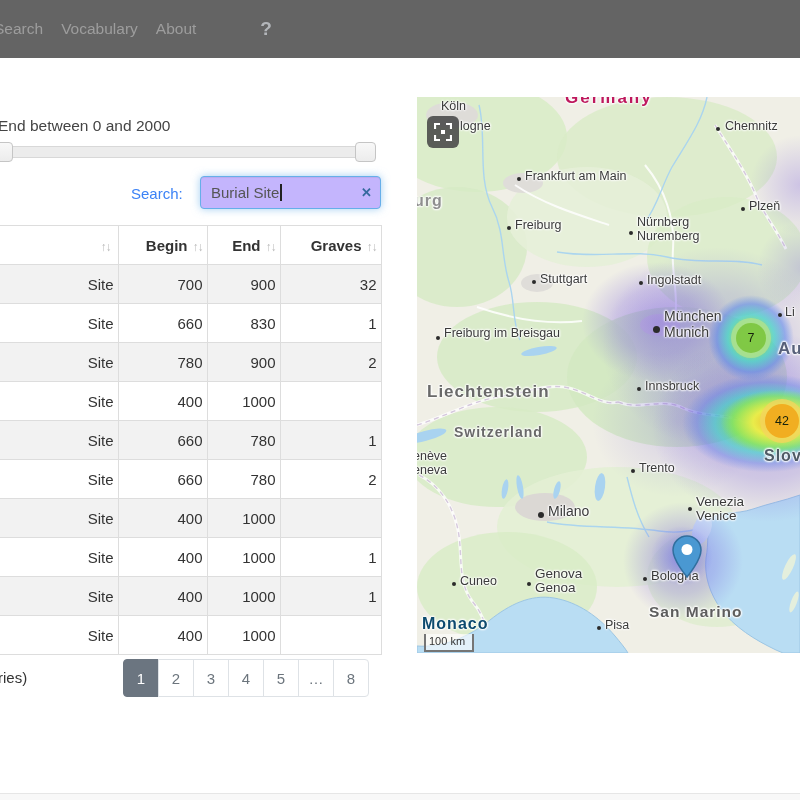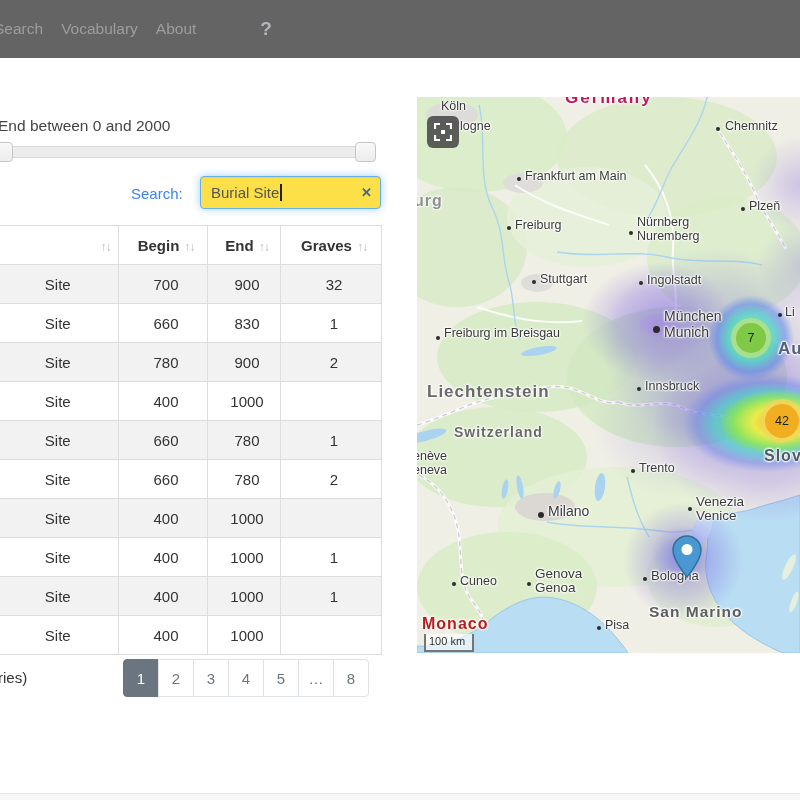--- a/index.html
+++ b/index.html
@@ -18,31 +18,31 @@
   
   .range-label{position:absolute;left:-2px;top:117px;font-size:15.5px;color:#444}
   .slider{position:absolute;left:-10px;top:146px;width:384px;height:10px;background:#ececec;
           border:1px solid #d8d8d8;border-radius:6px}
   .slider-handle{position:absolute;top:-5px;width:19px;height:18px;background:linear-gradient(#f8f8f8,#ececec);
           border:1px solid #c5c5c5;border-radius:4px;cursor:pointer}
   .handle-left{left:1px}.handle-right{left:364px}
 
   .search-label{position:absolute;left:131px;top:185px;font-size:15px;color:#3b82f6}
   .search-box{position:absolute;left:200px;top:176px;width:181px;height:33px;box-sizing:border-box;
-          background:#fde047;border:1px solid #66afe9;border-radius:4px;
+          background:#c4b5fd;border:1px solid #66afe9;border-radius:4px;
           box-shadow:0 0 8px rgba(102,175,233,.6), inset 0 1px 1px rgba(0,0,0,.06);
           display:flex;align-items:center;padding:0 8px 0 10px;font-size:15px;color:#555}
   .search-text{flex:0 0 auto}
   .caret{display:inline-block;width:1.5px;height:17px;background:#222;margin-left:1px}
   .clear-x{margin-left:auto;color:#36699e;font-weight:bold;font-size:13px;cursor:pointer}
 
   
   .grid{position:absolute;left:0;top:225px;width:381px;border-collapse:collapse;table-layout:fixed;font-size:15px}
   .grid col.c0{width:118px}.grid col.c1{width:89px}.grid col.c2{width:73px}.grid col.c3{width:101px}
-  .grid th,.grid td{border:1px solid #ddd;border-left:none;height:38px;padding:0 4px 0 11px;text-align:center;
+  .grid th,.grid td{border:1px solid #ddd;border-left:none;height:38px;padding:0 4px 0 11px;text-align:right;
           overflow:hidden;white-space:nowrap}
   .grid th{font-weight:bold;color:#333;border-top:1px solid #ddd;cursor:pointer}
   .grid th.first{text-align:right;padding-right:7px}
   .grid td:first-child,.grid th:first-child{border-left:none;padding-left:2px}
   .grid tbody tr:nth-child(odd){background:#f2f2f2}
   .sort{color:#b9b9b9;font-size:12px;font-weight:normal;letter-spacing:-1px;margin-left:5px}
 
   
   .pg-info{position:absolute;left:-2px;top:669px;font-size:15px;color:#333}
   .pages{position:absolute;left:123px;top:659px;display:flex}
@@ -303,21 +303,21 @@
   <div class="mlabel lg" style="left:131px;top:406px">Milano</div>
   <div class="dot" style="left:271px;top:410px"></div>
   <div class="mlabel" style="left:279px;top:398px;font-size:13.5px"><span>Venezia</span><br><span>Venice</span></div>
   <div class="dot" style="left:226px;top:480px"></div>
   <div class="mlabel" style="left:234px;top:472px;font-size:13px">Bologna</div>
   <div class="mlabel country dk" style="left:232px;top:508px;font-size:15.5px;color:#5d5d5d">San Marino</div>
   <div class="dot" style="left:35px;top:485px"></div>
   <div class="mlabel" style="left:43px;top:477px">Cuneo</div>
   <div class="dot" style="left:110px;top:485px"></div>
   <div class="mlabel" style="left:118px;top:470px;font-size:13.5px"><span>Genova</span><br><span>Genoa</span></div>
-  <div class="mlabel country dk" style="left:5px;top:520px;font-size:16px;color:#b91c1c">Monaco</div>
+  <div class="mlabel country dk" style="left:5px;top:520px;font-size:16px;color:#0c4a6e">Monaco</div>
   <div class="dot" style="left:180px;top:529px"></div>
   <div class="mlabel" style="left:188px;top:521px">Pisa</div>
 
   <div class="cluster" style="left:314px;top:221px;width:40px;height:40px;background:rgba(181,226,140,.75)">
     <div class="inner" style="background:rgba(123,197,62,.9)">
         <span>7</span>
       </div>
   </div>
   <div class="cluster" style="left:343px;top:302px;width:44px;height:44px;background:rgba(244,213,94,.78)">
     <div class="inner" style="width:34px;height:34px;background:rgba(241,170,28,.92)">

